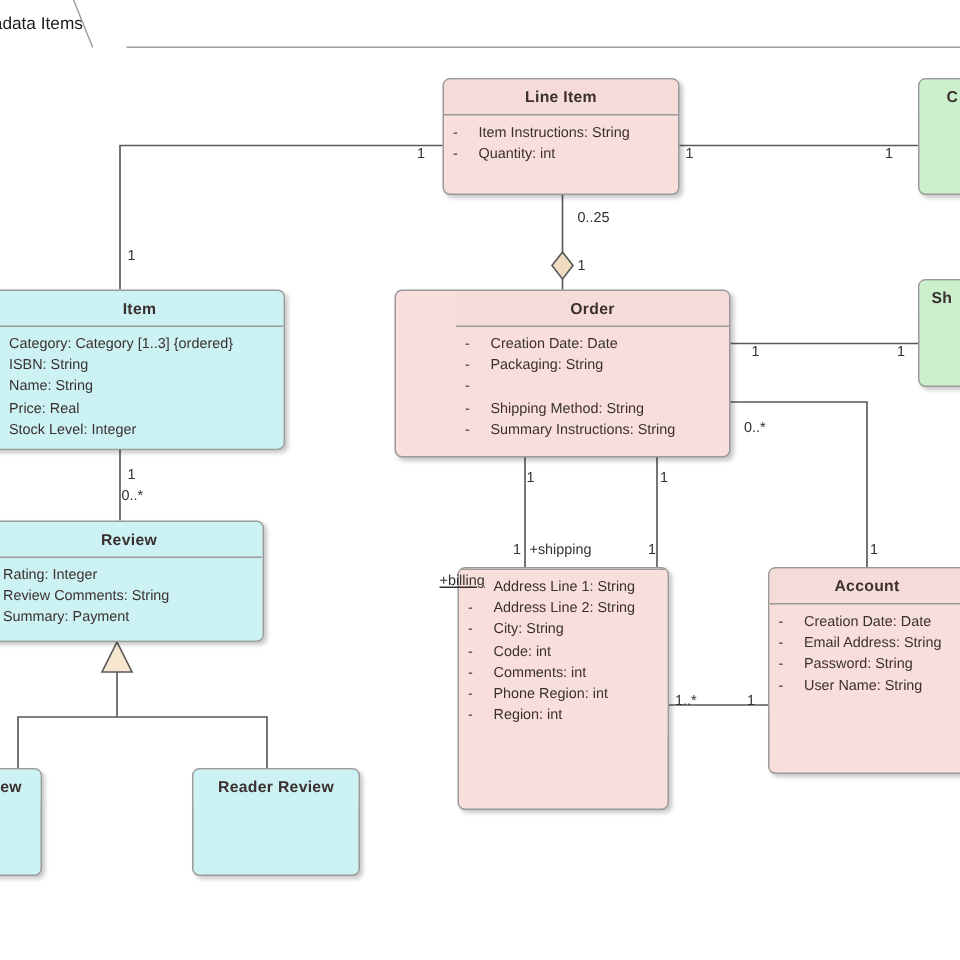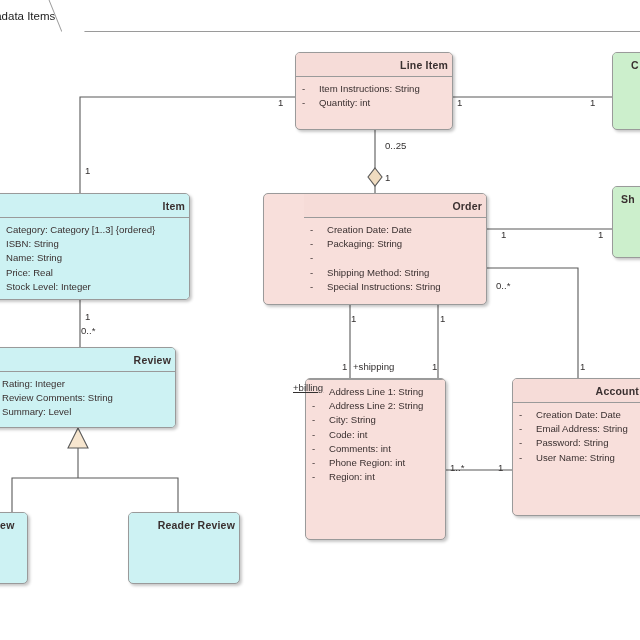--- a/index.html
+++ b/index.html
@@ -46,21 +46,21 @@
   
   .cls{
     position:absolute;
     box-sizing:border-box;
     border:1px solid #9a9a9a;
     border-radius:5px;
     box-shadow:2px 2px 3px rgba(0,0,0,0.22);
     overflow:hidden;
   }
   .cls .hdr{
-    text-align:right;
+    text-align:center;
     font-size:10.5px;
     font-weight:bold;
     color:#3a3030;
     padding:6px 4px 5px 4px;
     letter-spacing:0.2px;
   }
   .cls .attrs{
     border-top:1px solid #9a9a9a;
     padding:5px 6px 7px 6px;
   }
@@ -177,39 +177,39 @@
       </div>
       <div class="attr">
         <span class="vis">-</span>
       </div>
       <div class="attr">
         <span class="vis">-</span>
         <span>Shipping Method: String</span>
       </div>
       <div class="attr">
         <span class="vis">-</span>
-        <span>Special Instructions: String</span>
+        <span>Summary Instructions: String</span>
       </div>
     </div>
   </div>
 
   <div class="cls cyan" style="left:-22px;top:347px;width:198px;height:81px;">
     <div class="hdr" style="padding-left:22px;">Review</div>
     <div class="attrs">
       <div class="attr">
         <span class="vis">-</span>
         <span>Rating: Integer</span>
       </div>
       <div class="attr">
         <span class="vis">-</span>
         <span>Review Comments: String</span>
       </div>
       <div class="attr">
         <span class="vis">-</span>
-        <span>Summary: Level</span>
+        <span>Summary: Payment</span>
       </div>
     </div>
   </div>
 
   <div class="cls pink" style="left:305px;top:378px;width:141px;height:162px;">
     <div class="attrs">
       <div class="attr">
         <span class="vis">-</span>
         <span>Address Line 1: String</span>
       </div>

